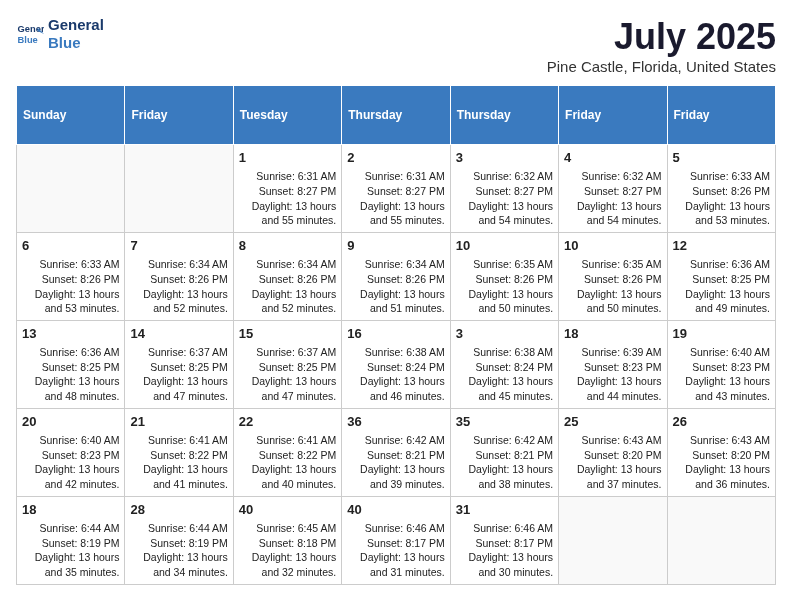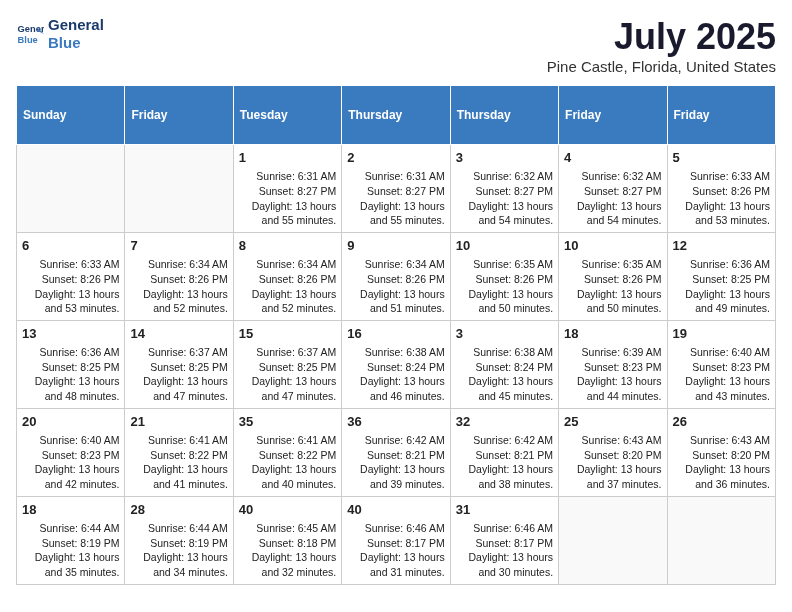--- a/index.html
+++ b/index.html
@@ -197,29 +197,29 @@
       <tr>
         <td>
           <span class="day-num">20</span>
           <div class="day-info">Sunrise: 6:40 AM<br>Sunset: 8:23 PM<br>Daylight: 13 hours and 42 minutes.</div>
         </td>
         <td>
           <span class="day-num">21</span>
           <div class="day-info">Sunrise: 6:41 AM<br>Sunset: 8:22 PM<br>Daylight: 13 hours and 41 minutes.</div>
         </td>
         <td>
-          <span class="day-num">35</span>
+          <span class="day-num">22</span>
           <div class="day-info">Sunrise: 6:41 AM<br>Sunset: 8:22 PM<br>Daylight: 13 hours and 40 minutes.</div>
         </td>
         <td>
           <span class="day-num">36</span>
           <div class="day-info">Sunrise: 6:42 AM<br>Sunset: 8:21 PM<br>Daylight: 13 hours and 39 minutes.</div>
         </td>
         <td>
-          <span class="day-num">32</span>
+          <span class="day-num">35</span>
           <div class="day-info">Sunrise: 6:42 AM<br>Sunset: 8:21 PM<br>Daylight: 13 hours and 38 minutes.</div>
         </td>
         <td>
           <span class="day-num">25</span>
           <div class="day-info">Sunrise: 6:43 AM<br>Sunset: 8:20 PM<br>Daylight: 13 hours and 37 minutes.</div>
         </td>
         <td>
           <span class="day-num">26</span>
           <div class="day-info">Sunrise: 6:43 AM<br>Sunset: 8:20 PM<br>Daylight: 13 hours and 36 minutes.</div>
         </td>

